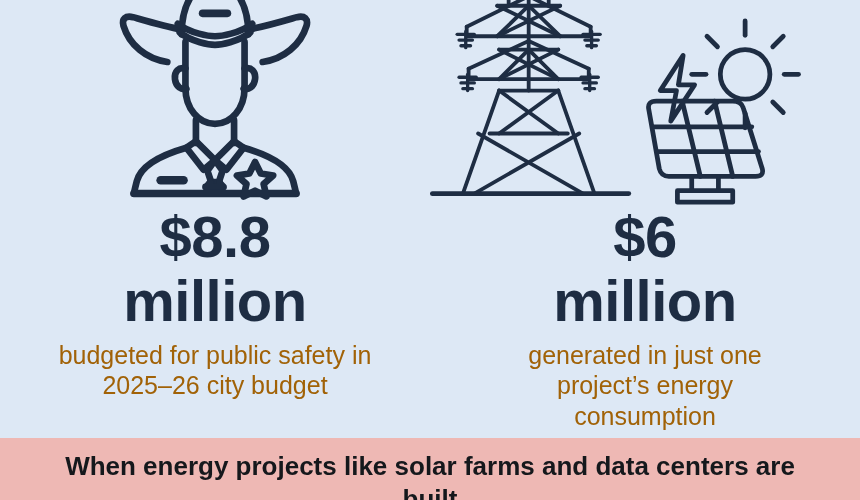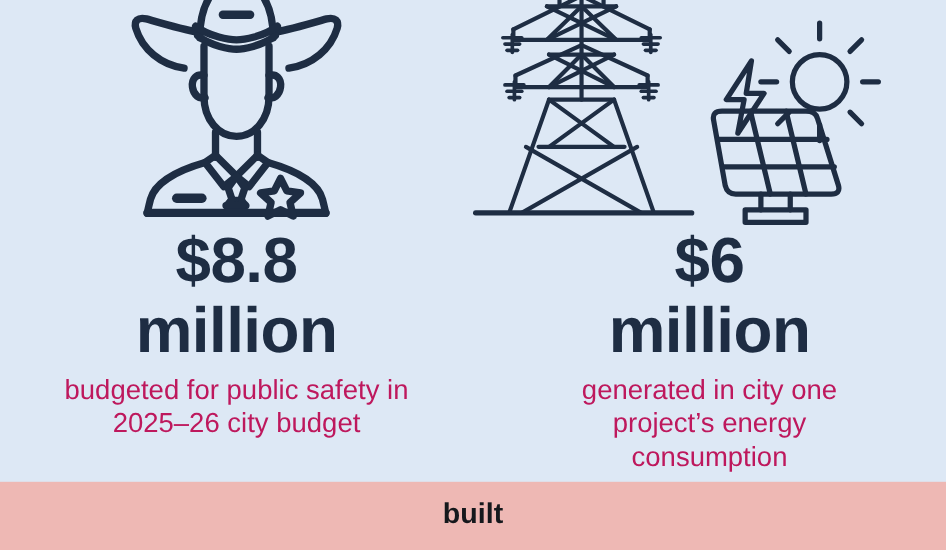--- a/index.html
+++ b/index.html
@@ -45,21 +45,21 @@
     text-align:right;
     margin-top:6px;
     color:#1e2d43;
   }
   .caption{
     font-size:25px;
     line-height:1.22;
     text-align:center;
     margin-top:10px;
     max-width:330px;
-    color:#be185d;
+    color:#a16207;
   }
   .col-right .caption{max-width:300px;}
 
   
   .banner{
     position:absolute;left:0;top:438px;width:860px;height:62px;
     background:#eeb8b4;
     overflow:hidden;
   }
   .banner-text{
@@ -227,24 +227,25 @@
 
               <path d="M264 185 L264 200 M292 185 L292 200"></path>
               <path d="M249 200 L307 200 L307 212 L249 212 Z"></path>
             </g>
           </g>
         </svg>
       </div>
 
       <div class="big-number">$6</div>
       <div class="big-unit">million</div>
-      <div class="caption">generated in city one project’s energy consumption</div>
+      <div class="caption">generated in just one project’s energy consumption</div>
     </div>
 
   </div>
 
   <div class="banner">
     <div class="banner-text">
+      <span class="banner-line">When energy projects like solar farms and data centers are</span>
       <span class="banner-line">built</span>
     </div>
   </div>
 
 </div>
 
 </body></html>

